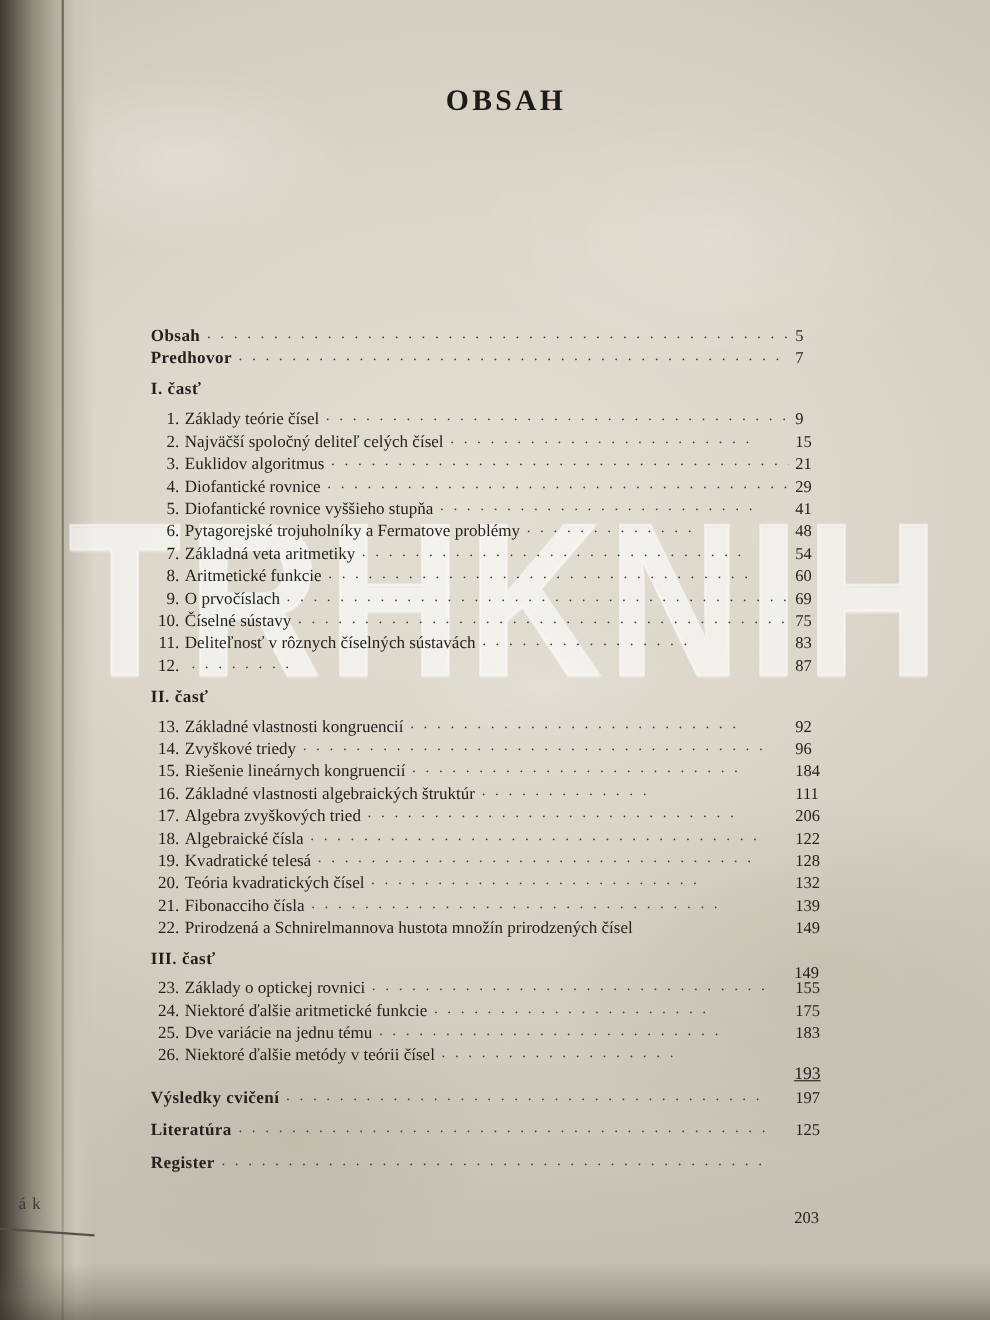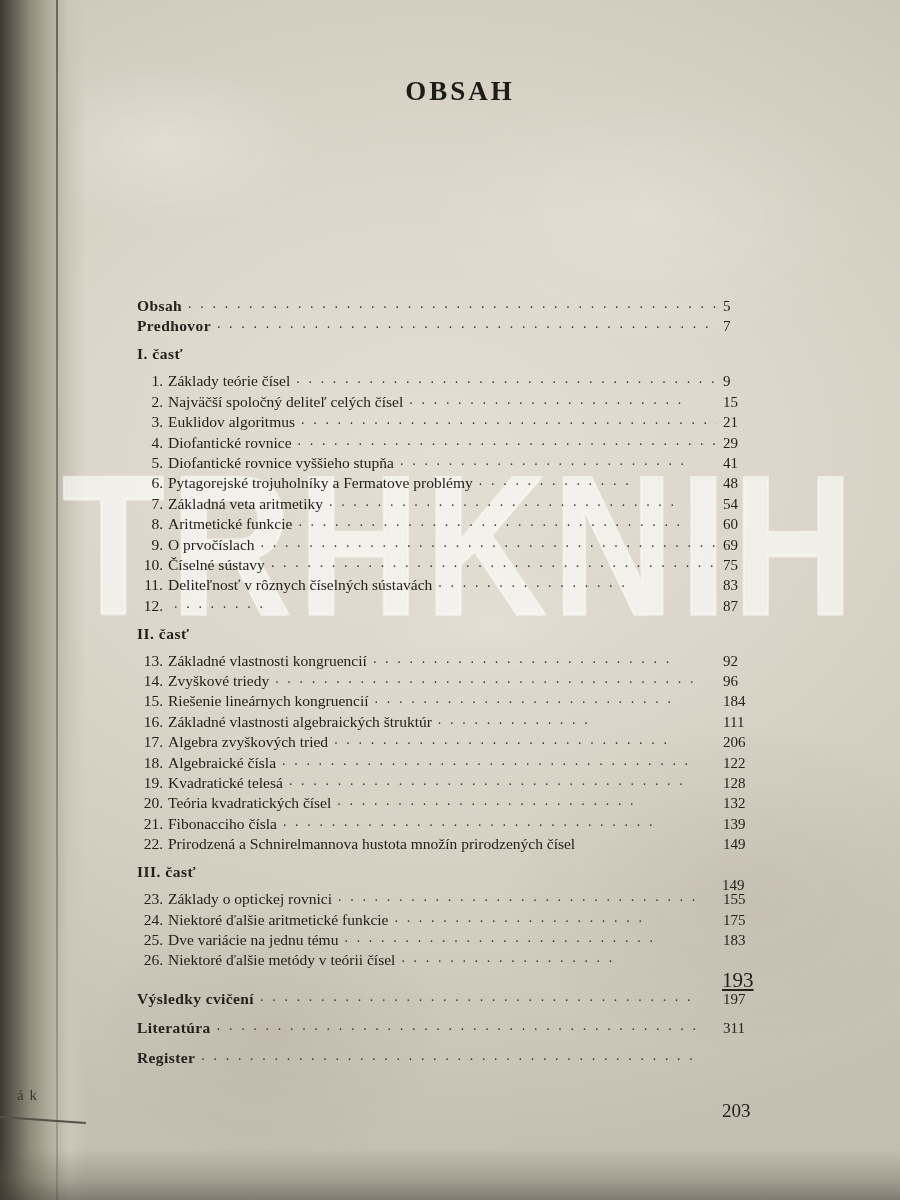--- a/index.html
+++ b/index.html
@@ -377,32 +377,32 @@
 
       <div class="entry bold">
         <span class="label">Výsledky cvičení</span>
         <span class="dots">. . . . . . . . . . . . . . . . . . . . . . . . . . . . . . . . . . . .</span>
         <span class="page">197</span>
       </div>
       <div class="spacer-sm"></div>
       <div class="entry bold">
         <span class="label">Literatúra</span>
         <span class="dots">. . . . . . . . . . . . . . . . . . . . . . . . . . . . . . . . . . . . . . . .</span>
-        <span class="page">311</span>
+        <span class="page">125</span>
       </div>
       <div class="spacer-sm"></div>
       <div class="entry bold">
         <span class="label">Register</span>
         <span class="dots">. . . . . . . . . . . . . . . . . . . . . . . . . . . . . . . . . . . . . . . . .</span>
         <span class="page"></span>
       </div>
 
     </div>
   </div>
 
   <div style="position:absolute; left:722px; top:877px; font-size:15px; color:#24221e;">149</div>
-  <div style="position:absolute; left:722px; top:968px; font-size:21px; color:#24221e;text-decoration:underline;">193</div>
-  <div style="position:absolute; left:722px; top:1100px; font-size:19px; color:#24221e;">203</div>
+  <div style="position:absolute; left:722px; top:968px; font-size:16px; color:#24221e;text-decoration:underline;">193</div>
+  <div style="position:absolute; left:722px; top:1100px; font-size:15px; color:#24221e;">203</div>
 
   <div id="corner-note">á k</div>
   <div id="corner-line"></div>
 
 </div>
 
 </body></html>

